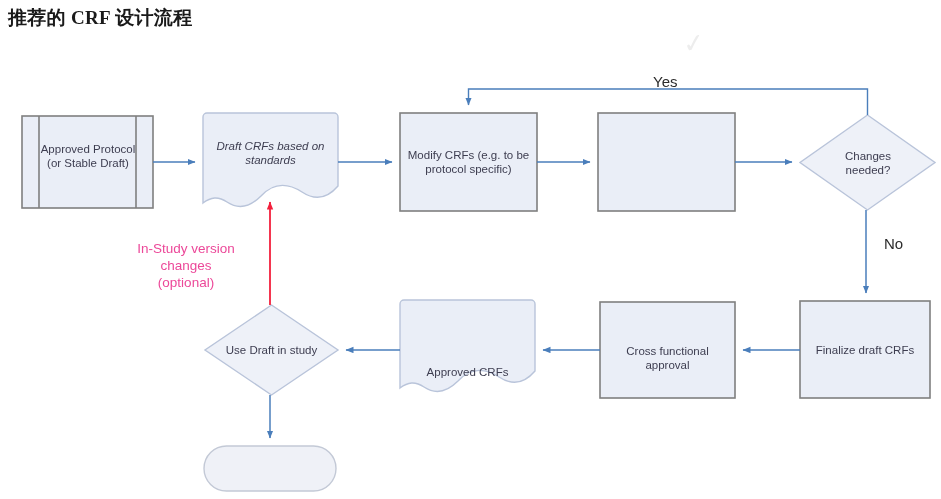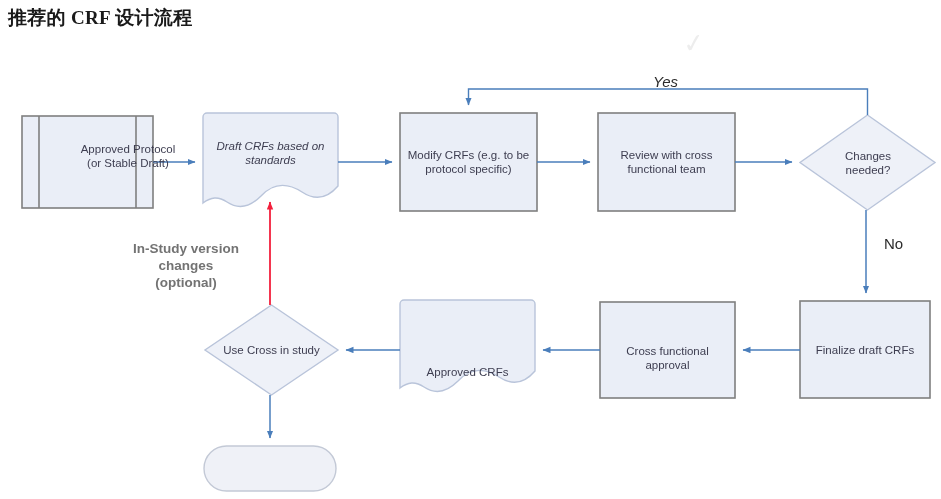--- a/index.html
+++ b/index.html
@@ -46,22 +46,22 @@
     position: absolute;
     font-size: 15px;
     color: #2b2b2b;
     white-space: nowrap;
   }
   .red-note {
     position: absolute;
     text-align: center;
     font-size: 13.5px;
     line-height: 17px;
-    font-weight: 700;
-    color: #737373;
+    font-weight: 400;
+    color: #ec4899;
     white-space: nowrap;
   }
   .artifact {
     position: absolute;
     color: #ededed;
     font-size: 26px;
     transform: rotate(-8deg);
     user-select: none;
   }
 </style>
@@ -166,31 +166,30 @@
 
     <g>
       <line x1="270" y1="395" x2="270" y2="438" stroke="#4a7ebb" stroke-width="1.5" marker-end="url(#arrowblue)"></line>
     </g>
 
     <g>
       <line x1="270" y1="305" x2="270" y2="202" stroke="#f3203c" stroke-width="1.8" marker-end="url(#arrowred)"></line>
     </g>
   </svg>
 
-  <div class="node-label" style="left:56px; top:116px; width:96px; height:80px;padding-left:24px;">Approved Protocol (or Stable Draft)</div>
+  <div class="node-label" style="left:40px; top:116px; width:96px; height:80px;">Approved Protocol (or Stable Draft)</div>
   <div class="node-label" style="left:207px; top:113px; width:127px; height:80px;font-style:italic;">Draft CRFs based on standards</div>
   <div class="node-label" style="left:404px; top:113px; width:129px; height:98px;">Modify CRFs (e.g. to be protocol specific)</div>
-  <div class="node-label" style="left:602px; top:113px; width:129px; height:98px;">Review with cross functional team</div>
   <div class="node-label" style="left:824px; top:115px; width:88px; height:95px;">Changes needed?</div>
   <div class="node-label" style="left:812px; top:301px; width:106px; height:97px;">Finalize draft CRFs</div>
   <div class="node-label" style="left:606px; top:302px; width:123px; height:112px;">Cross functional approval</div>
   <div class="node-label" style="left:404px; top:300px; width:127px; height:78px;margin-top:33px;">Approved CRFs</div>
-  <div class="node-label" style="left:216px; top:305px; width:111px; height:90px;">Use Cross in study</div>
+  <div class="node-label" style="left:216px; top:305px; width:111px; height:90px;">Use Draft in study</div>
 
-  <div class="edge-label" style="left:653px; top:73px;font-style:italic;">Yes</div>
+  <div class="edge-label" style="left:653px; top:73px;">Yes</div>
   <div class="edge-label" style="left:884px; top:235px;">No</div>
 
   <div class="red-note" style="left:120px; top:240px; width:132px;">
     <div>In-Study version</div>
     <div>changes</div>
     <div>(optional)</div>
   </div>
 
   <div class="artifact" style="left:683px; top:28px;">✓</div>
 

